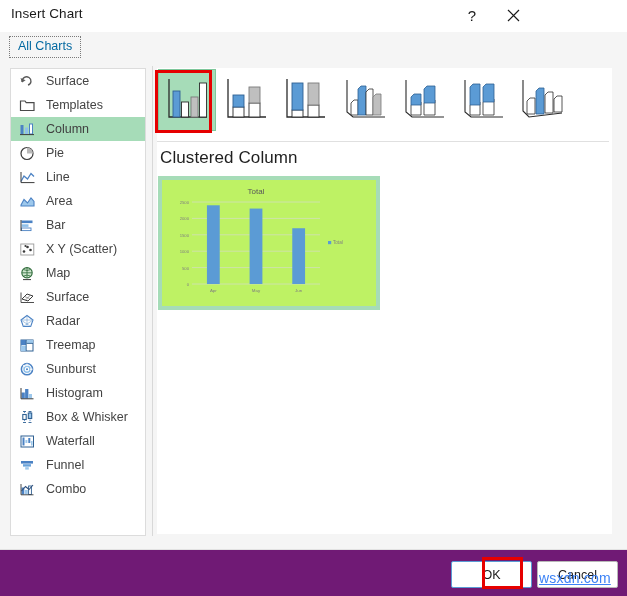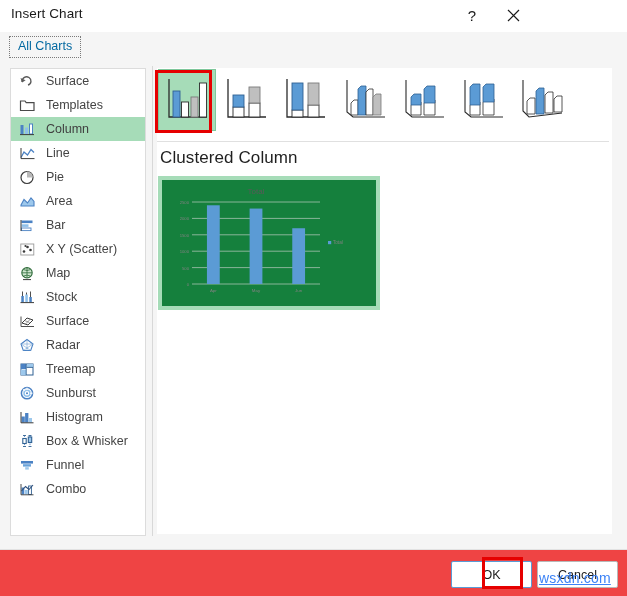--- a/index.html
+++ b/index.html
@@ -160,32 +160,32 @@
     font-size: 17px;
     color: #1f1f1f;
     letter-spacing: 0.1px;
   }
 
   
   .preview-card {
     position: absolute;
     left: 1px; top: 108px;
     width: 222px; height: 134px;
-    background: #15803d;
+    background: #bef264;
     border: 4px solid #a6dcb8;
     box-sizing: border-box;
   }
   .chart-svg { display: block; }
 
   
   .footer {
     position: absolute;
     left: 0; top: 549px;
     width: 627px; height: 47px;
-    background: #ef4444;
+    background: #701a75;
     border-top: 1px solid #e2e2e2;
   }
   .btn {
     position: absolute;
     top: 11px;
     width: 79px; height: 25px;
     background: #ffffff;
     border: 1px solid #b8b8b8;
     border-radius: 2px;
     font-size: 12.5px;
@@ -272,35 +272,35 @@
           <rect x="10.5" y="2" width="3" height="10" fill="#ffffff" stroke="#4b82c4" stroke-width="1"></rect>
           <path d="M1 12.6 L15 12.6" stroke="#3b3b3b" stroke-width="1"></path>
         </svg>
       </span>
       <span class="side-label">Column</span>
     </div>
 
     <div class="side-item">
       <span class="side-icon">
         <svg width="17" height="15" viewBox="0 0 17 15">
+          <circle cx="8" cy="7.5" r="6" fill="#ffffff" stroke="#3b3b3b" stroke-width="1.2"></circle>
+          <path d="M8 7.5 L8 1.5 A6 6 0 0 1 14 7.5 Z" fill="#b9b9b9"></path>
+        </svg>
+      </span>
+      <span class="side-label">Pie</span>
+    </div>
+
+    <div class="side-item">
+      <span class="side-icon">
+        <svg width="17" height="15" viewBox="0 0 17 15">
           <path d="M2 11.5 L5 6 L8.5 9 L12 3.5 L15 6.5" stroke="#4b82c4" stroke-width="1.3" fill="none"></path>
           <path d="M2 2 L2 12.6 L15.5 12.6" stroke="#3b3b3b" stroke-width="1" fill="none"></path>
         </svg>
       </span>
       <span class="side-label">Line</span>
-    </div>
-
-    <div class="side-item">
-      <span class="side-icon">
-        <svg width="17" height="15" viewBox="0 0 17 15">
-          <circle cx="8" cy="7.5" r="6" fill="#ffffff" stroke="#3b3b3b" stroke-width="1.2"></circle>
-          <path d="M8 7.5 L8 1.5 A6 6 0 0 1 14 7.5 Z" fill="#b9b9b9"></path>
-        </svg>
-      </span>
-      <span class="side-label">Pie</span>
     </div>
 
     <div class="side-item">
       <span class="side-icon">
         <svg width="17" height="15" viewBox="0 0 17 15">
           <path d="M2 11 L5 5.5 L8.5 9 L12 4 L15 7.5 L15 12 L2 12 Z" fill="#9dc8ec" stroke="#4b82c4" stroke-width="1.1"></path>
         </svg>
       </span>
       <span class="side-label">Area</span>
     </div>
@@ -334,32 +334,20 @@
       <span class="side-icon">
         <svg width="17" height="15" viewBox="0 0 17 15">
           <circle cx="8" cy="6.8" r="5.2" fill="#cfe6cf" stroke="#2f6b3a" stroke-width="1.1"></circle>
           <path d="M3 6.8 L13 6.8 M8 1.6 L8 12 M4.6 3.6 Q8 5.4 11.4 3.6 M4.6 10 Q8 8.2 11.4 10" stroke="#2f6b3a" stroke-width="0.8" fill="none"></path>
           <path d="M4 13.6 L12 13.6" stroke="#3b3b3b" stroke-width="1"></path>
         </svg>
       </span>
       <span class="side-label">Map</span>
     </div>
 
-    <div class="side-item">
-      <span class="side-icon">
-        <svg width="17" height="15" viewBox="0 0 17 15">
-          <path d="M3.5 1.5 L3.5 12 M7.5 2.5 L7.5 12 M11.5 1.5 L11.5 12" stroke="#3b3b3b" stroke-width="0.9"></path>
-          <rect x="2.3" y="6" width="2.5" height="6" fill="#4b82c4"></rect>
-          <rect x="6.3" y="4.5" width="2.5" height="7.5" fill="#8fc0ea"></rect>
-          <rect x="10.3" y="7" width="2.5" height="5" fill="#4b82c4"></rect>
-          <path d="M1.5 12.6 L15 12.6" stroke="#3b3b3b" stroke-width="1"></path>
-        </svg>
-      </span>
-      <span class="side-label">Stock</span>
-    </div>
 
     <div class="side-item">
       <span class="side-icon">
         <svg width="17" height="15" viewBox="0 0 17 15">
           <path d="M3 9 L8 4 L14 6 L9 11 Z" fill="#ffffff" stroke="#3b3b3b" stroke-width="1"></path>
           <path d="M5.5 6.5 L10.5 8.5 M6.5 10 L11.5 5" stroke="#6f6f6f" stroke-width="0.7"></path>
           <path d="M2 2.5 L2 12.5 L15 12.5" stroke="#3b3b3b" stroke-width="0.9" fill="none"></path>
         </svg>
       </span>
       <span class="side-label">Surface</span>
@@ -417,20 +405,32 @@
         <svg width="17" height="15" viewBox="0 0 17 15">
           <path d="M5.5 1.5 L5.5 12.5 M11 1.5 L11 12.5" stroke="#4b82c4" stroke-width="0.8" stroke-dasharray="1.5 1.2"></path>
           <rect x="3.8" y="4.5" width="3.4" height="5" fill="#ffffff" stroke="#2f6193" stroke-width="1.1"></rect>
           <rect x="9.3" y="3" width="3.4" height="5.5" fill="#9dc8ec" stroke="#2f6193" stroke-width="1.1"></rect>
           <path d="M4 1.5 L7 1.5 M4 12.5 L7 12.5 M9.5 1.5 L12.5 1.5 M9.5 12.5 L12.5 12.5" stroke="#2f6193" stroke-width="0.9"></path>
         </svg>
       </span>
       <span class="side-label">Box &amp; Whisker</span>
     </div>
 
+    <div class="side-item">
+      <span class="side-icon">
+        <svg width="17" height="15" viewBox="0 0 17 15">
+          <rect x="2" y="2" width="12.5" height="11" fill="none" stroke="#2f6193" stroke-width="1"></rect>
+          <rect x="3.5" y="3.5" width="2" height="8" fill="#4b82c4"></rect>
+          <rect x="6.4" y="6" width="2" height="3" fill="#9dc8ec"></rect>
+          <rect x="9.3" y="4" width="2" height="5" fill="#4b82c4"></rect>
+          <rect x="12" y="7" width="1.6" height="4.5" fill="#9dc8ec"></rect>
+        </svg>
+      </span>
+      <span class="side-label">Waterfall</span>
+    </div>
 
     <div class="side-item">
       <span class="side-icon">
         <svg width="17" height="15" viewBox="0 0 17 15">
           <rect x="2" y="3" width="12" height="2.6" fill="#4b82c4"></rect>
           <rect x="4" y="6.2" width="8" height="2.4" fill="#6ba4da"></rect>
           <rect x="6.2" y="9.2" width="3.6" height="2.4" fill="#9dc8ec"></rect>
         </svg>
       </span>
       <span class="side-label">Funnel</span>

